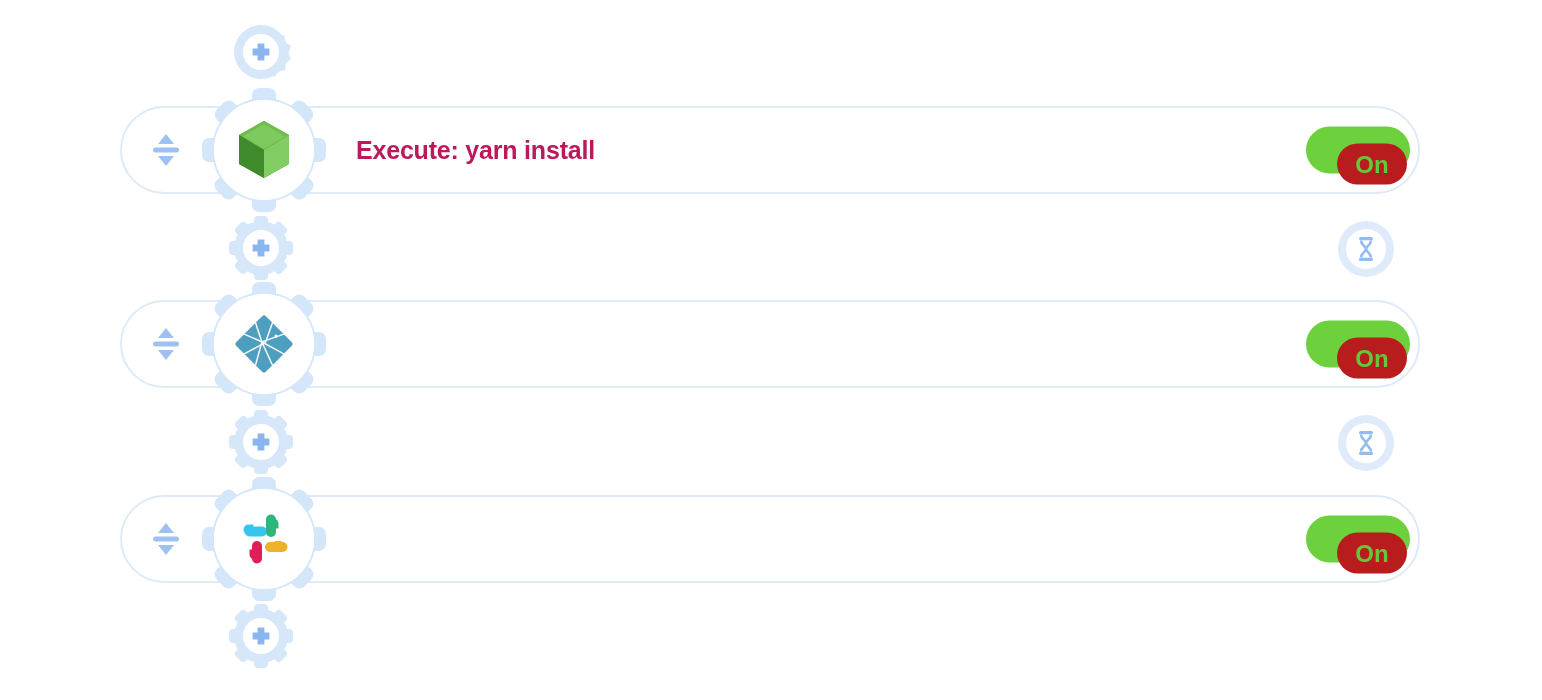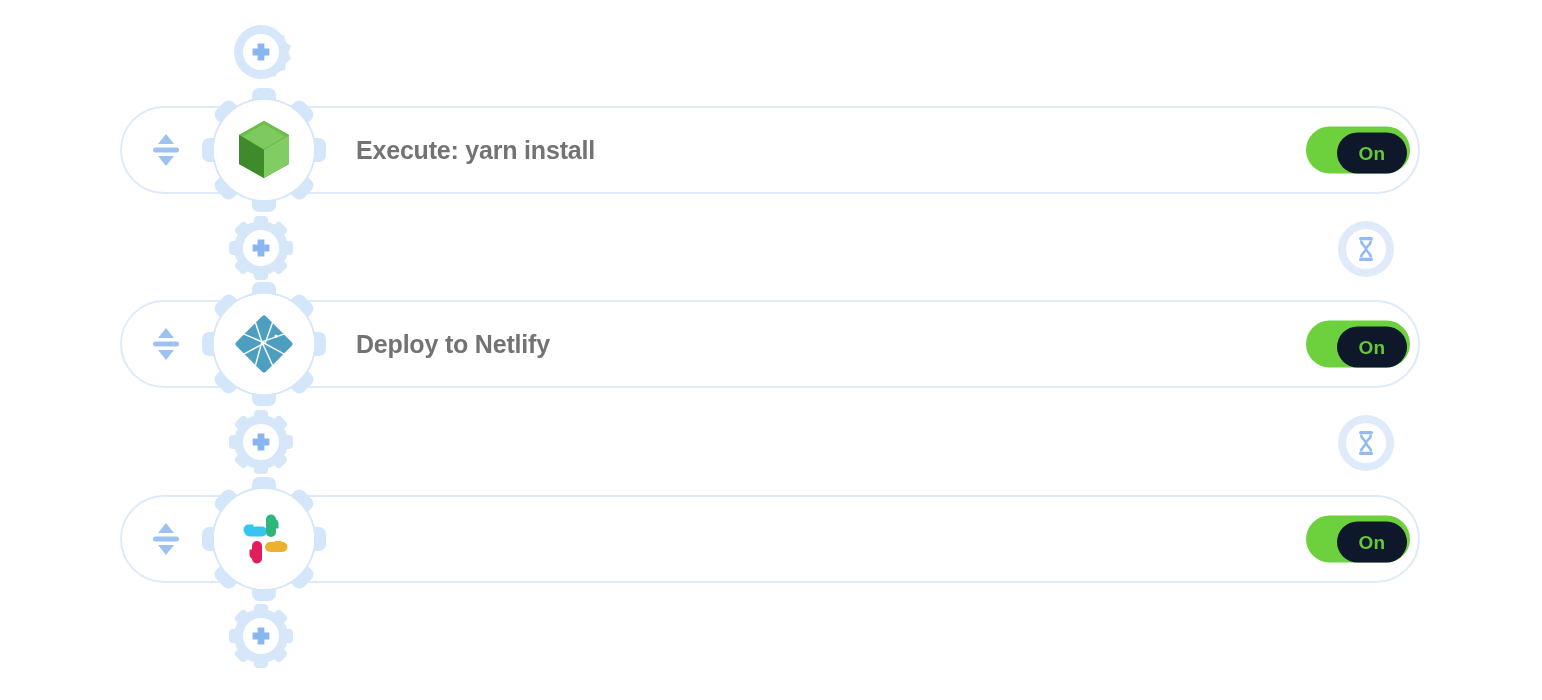--- a/index.html
+++ b/index.html
@@ -97,21 +97,21 @@
   .node-badge .disc svg { display: block; }
 
   
   .step-title {
     position: absolute;
     left: 236px;
     top: 50%;
     transform: translateY(-50%);
     font-size: 25px;
     font-weight: 700;
-    color: #737373;
+    color: #be185d;
     letter-spacing: -0.2px;
     white-space: nowrap;
     z-index: 5;
   }
 
   
   .toggle {
     position: absolute;
     right: 10px;
     top: 50%;
@@ -119,29 +119,29 @@
     width: 104px;
     height: 47px;
     border-radius: 24px;
     background: #6cd13c;
     z-index: 5;
     cursor: pointer;
   }
   .toggle .knob {
     position: absolute;
     right: 3px;
-    top: 6px;
+    top: 17px;
     width: 70px;
     height: 41px;
     border-radius: 21px;
-    background: #0f172a;
+    background: #b91c1c;
     display: flex;
     align-items: center;
     justify-content: center;
-    font-size: 19px;
+    font-size: 24px;
     font-weight: 600;
     color: #63c93a;
     letter-spacing: 0.2px;
   }
 
   
   .delay-chip {
     position: absolute;
     width: 56px;
     height: 56px;
@@ -278,21 +278,20 @@
             <path d="M26 29 L8 36"></path>
             <path d="M26 29 L36 8"></path>
           </g>
           <g transform="rotate(45 29 29)">
             <circle cx="32" cy="15" r="1.6" fill="#ffffff"></circle>
           </g>
         </svg>
       </div>
     </div>
 
-    <div class="step-title">Deploy to Netlify</div>
 
     <div class="toggle">
       <div class="knob">On</div>
     </div>
   </div>
 
   <div class="add-gear" style="top:409px;">
     <svg viewBox="0 0 66 66">
       <circle cx="33" cy="33" r="27" fill="#d6e7fa"></circle>
       <g fill="#d6e7fa">

